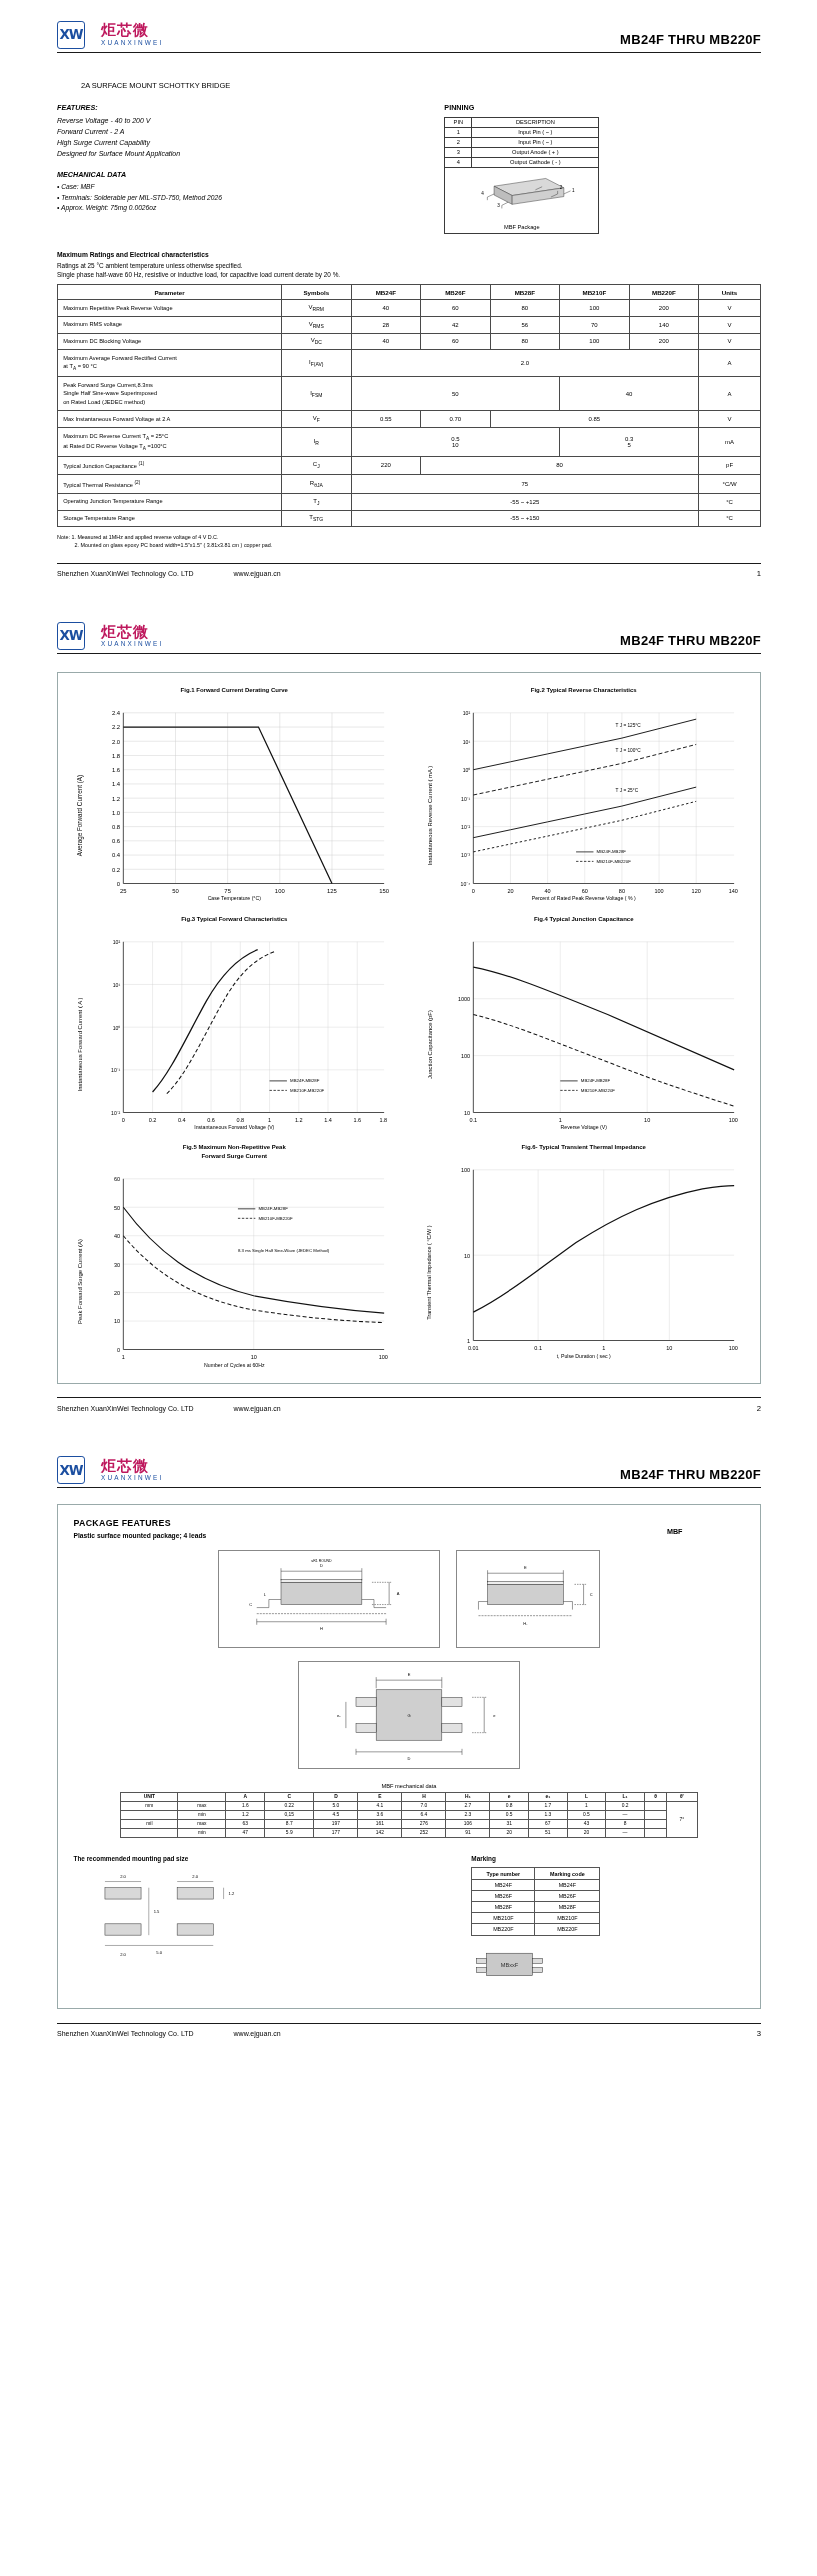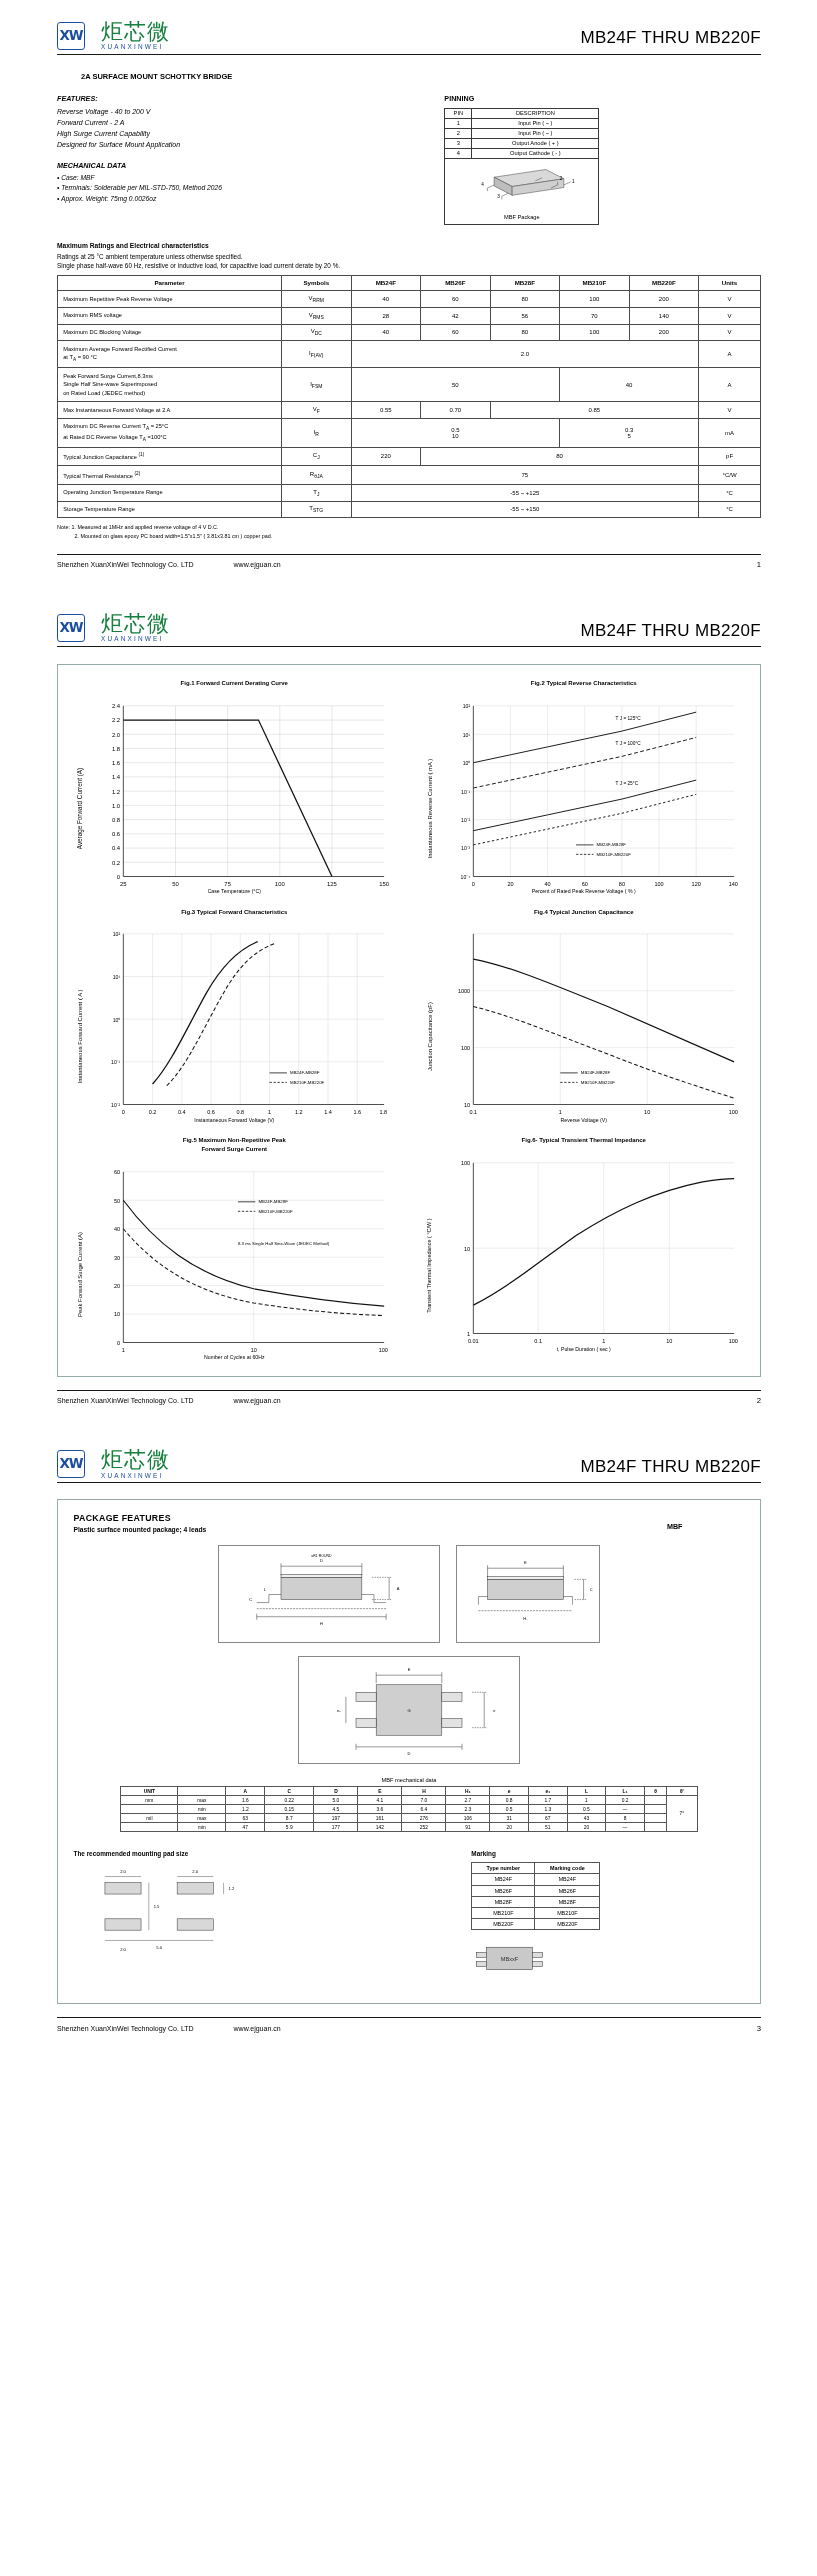--- a/index.html
+++ b/index.html
@@ -29,49 +29,49 @@
   .logo-mark {
     width: 28px; height: 28px;
     border: 1.5px solid #1b4ea0;
     border-radius: 3.1px;
     display:flex; align-items:center; justify-content:center;
     color:#1b4ea0; font-weight:bold; font-size:13.4px; letter-spacing:-1px;
     font-family:"DejaVu Sans", sans-serif;
   }
   .logo-text { line-height: 1; }
   .logo-cn {
-    font-size: 22px; font-weight: 400; color:#15803d; letter-spacing: 1px;
+    font-size: 15px; font-weight: 700; color:#be185d; letter-spacing: 1px;
     font-family: "DejaVu Sans", sans-serif;
   }
   .logo-en {
     font-size: 6.4px; color:#1b4ea0; letter-spacing: 2.2px; margin-top:1.5px;
   }
   .doc-title {
-    font-size: 17px; font-weight: normal; letter-spacing: 0.3px;
+    font-size: 13px; font-weight: bold; letter-spacing: 0.3px;
     padding-bottom: 2.1px;
     padding-left: 48px;
   }
   
   .doc-footer {
     margin-top: 13.4px;
     border-top: 0.8px solid #1a1a1a;
     padding-top: 5.2px;
     display:flex; align-items:center; justify-content:space-between;
     font-size: 7px;
   }
   .doc-footer .left { }
   .doc-footer .url { margin-left: 38px; }
   .doc-footer .pg { font-size: 7.7px; }
   .footer-gap { height: 23px; }
 
   
   .subtitle {
-    margin-top: 17px;
+    margin-top: 28px;
     font-size: 7.5px;
-    font-weight: bold;
+    font-weight: normal;
     padding-left: 24px;
   }
   .cols { display:flex; margin-top: 13.4px; }
   .col-left { width: 54%; font-style: italic; }
   .col-right { width: 46%; padding-left: 7.2px; }
   .sec-h { font-weight: bold; font-size: 7.2px; margin-bottom: 4.6px; }
   .feat-line { font-size: 7px; margin-bottom: 4.1px; }
   .mech { margin-top: 13.4px; }
   .mech .sec-h { margin-bottom: 4.1px; margin-top: 8px; }
   .mech-line { font-size: 6.7px; margin-bottom: 3.1px; }

